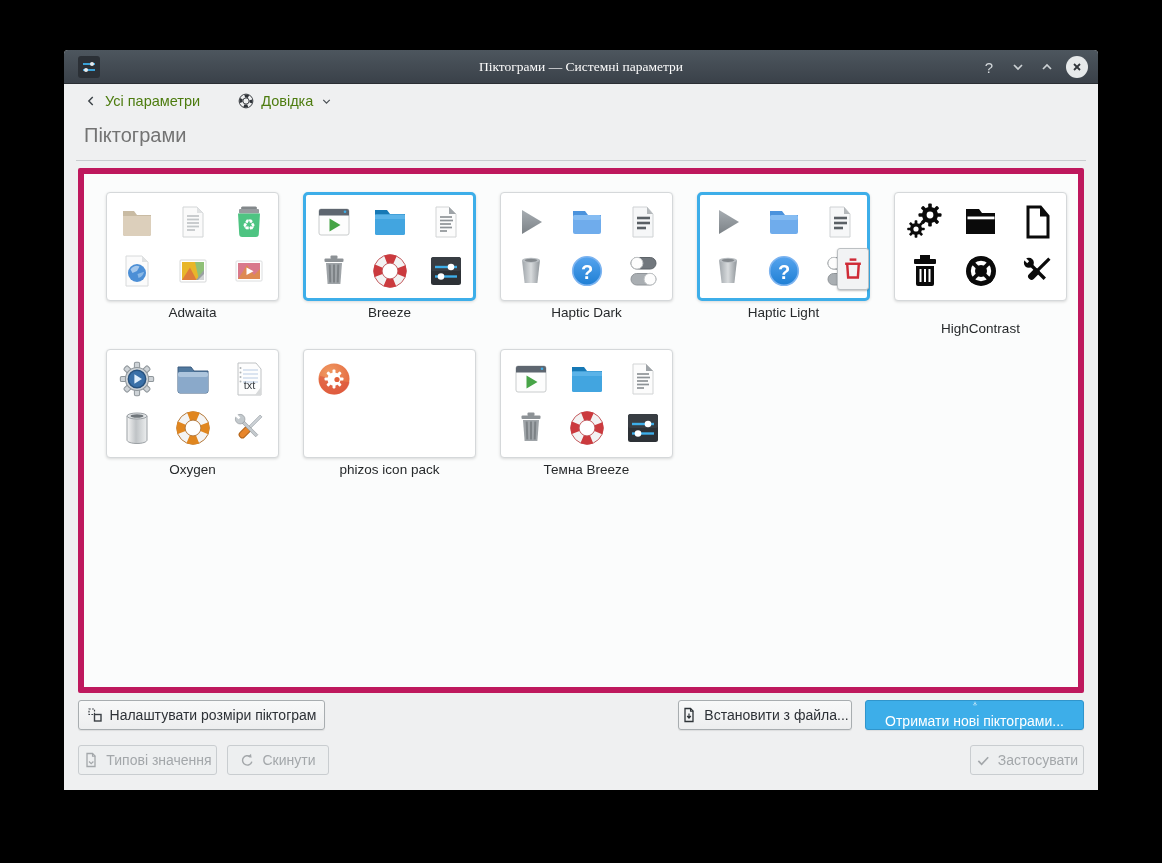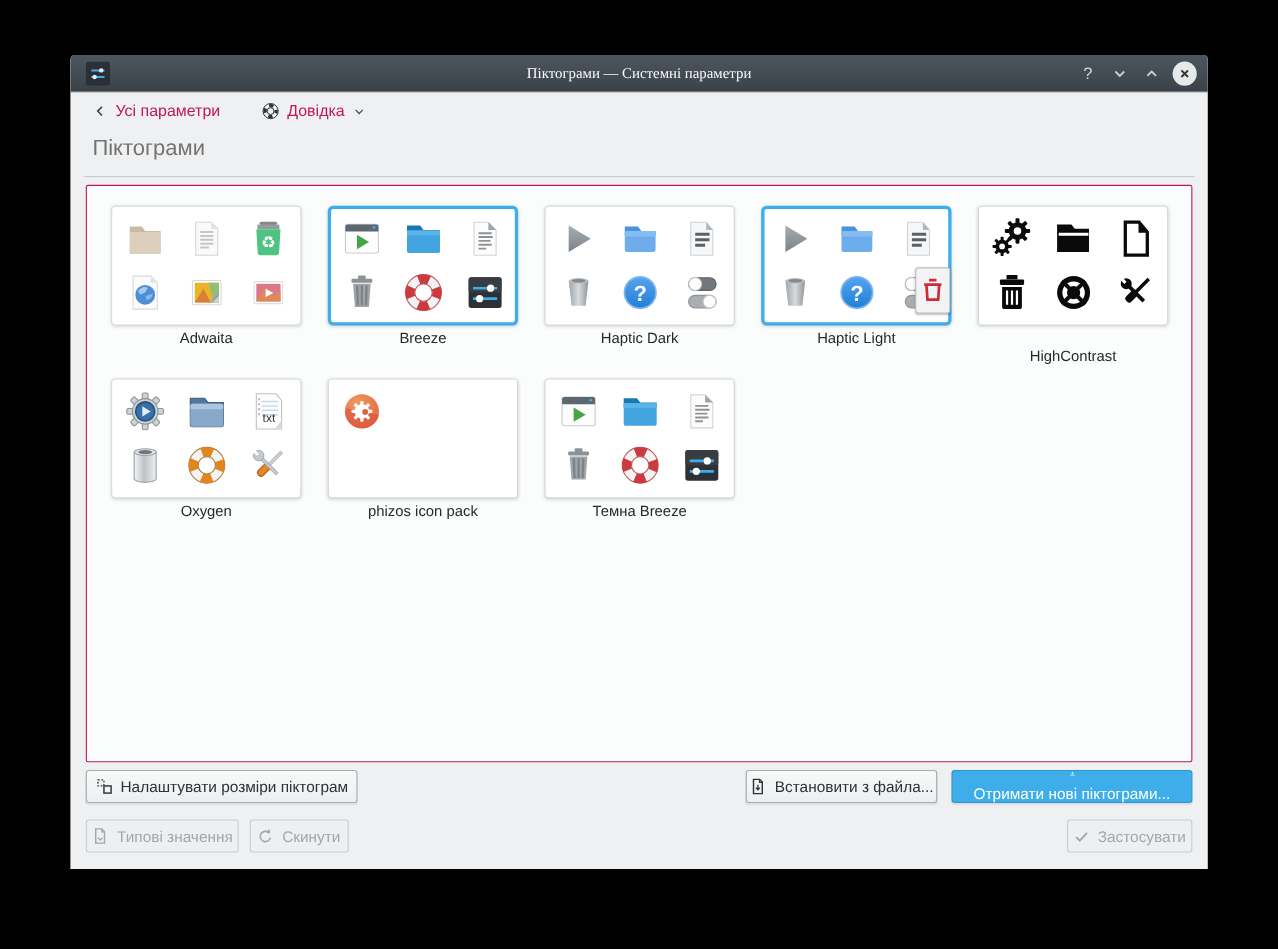--- a/index.html
+++ b/index.html
@@ -7,27 +7,27 @@
   .window{position:absolute;left:64px;top:50px;width:1034px;height:740px;background:#eff0f1;border-radius:4px 4px 0 0;box-shadow:0 8px 30px rgba(0,0,0,.6);}
   
   .titlebar{position:absolute;left:0;top:0;width:100%;height:34px;background:linear-gradient(#4d565e,#3a4149);border-radius:4px 4px 0 0;border-bottom:1px solid #2a2e33;box-sizing:border-box;}
   .appicon{position:absolute;left:14px;top:6px;width:22px;height:22px;}
   .wtitle{position:absolute;left:0;right:0;top:0;height:34px;line-height:34px;text-align:center;color:#fcfcfc;font-size:13.5px;font-family:Liberation Serif, serif;}
   .wcontrols{position:absolute;right:10px;top:0;height:34px;display:flex;align-items:center;gap:9px;}
   .wbtn{width:20px;height:20px;display:flex;align-items:center;justify-content:center;color:#d3d8db;font-size:15px;cursor:default;}
   .closebtn{width:22px;height:22px;border-radius:50%;background:#e6e9ea;display:flex;align-items:center;justify-content:center;}
   
   .toolbar{position:absolute;left:0;top:34px;width:100%;height:34px;display:flex;align-items:center;}
-  .tbtn{display:flex;align-items:center;gap:7px;color:#be185d;font-size:14.5px;padding:4px 8px;border-radius:3px;}
+  .tbtn{display:flex;align-items:center;gap:7px;color:#4d7c0f;font-size:14.5px;padding:4px 8px;border-radius:3px;}
   .tbtn.back{margin-left:12px;}
   .tbtn.help{margin-left:22px;}
   .pagetitle{position:absolute;left:20px;top:74px;font-size:20px;color:#737373;}
   .sep{position:absolute;left:12px;right:12px;top:110px;height:1px;background:#c9cccf;}
   
-  .frame{position:absolute;left:14px;top:118px;width:1006px;height:525px;background:#fbfcfc;border:1px solid #be185d;border-radius:2px;box-sizing:border-box;}
+  .frame{position:absolute;left:14px;top:118px;width:1006px;height:525px;background:#fbfcfc;border:6px solid #be185d;border-radius:2px;box-sizing:border-box;}
   .card{position:absolute;width:173px;height:109px;background:#fff;border:1px solid #d5d8da;border-radius:4px;box-sizing:border-box;box-shadow:0 1px 3px rgba(0,0,0,.14);display:flex;flex-wrap:wrap;justify-content:center;align-content:center;column-gap:14px;row-gap:7px;padding:2px 6px;}
   .card.sel{border:3px solid #3daee9;border-radius:5px;}
   .cell{width:42px;height:42px;display:flex;align-items:center;justify-content:center;position:relative;}
   .cell svg{width:40px;height:40px;}
   .cardlabel{position:absolute;width:173px;text-align:center;font-size:13.5px;color:#26292b;}
   .delbtn{position:absolute;right:-8px;top:-2px;width:30px;height:40px;background:#f2f3f4;border:1px solid #bcc0c3;border-radius:3px;box-shadow:0 1px 2px rgba(0,0,0,.25);display:flex;align-items:center;justify-content:center;}
   
   .btn{position:absolute;height:30px;background:linear-gradient(#f8f9f9,#edeeef);border:1px solid #a8adb0;border-radius:3px;box-sizing:border-box;display:flex;align-items:center;justify-content:center;gap:7px;font-size:14px;color:#2d3136;box-shadow:0 1px 1px rgba(0,0,0,.08);cursor:default;}
   .btn.disabled{background:#edeff0;border-color:#c9cdd0;color:#a3a7aa;box-shadow:none;}
   .btn.primary{background:#3daee9;border-color:#3095cc;color:#fff;flex-direction:column;}
@@ -702,21 +702,21 @@
       </svg>
     <span>Отримати нові піктограми...</span>
   </div>
 
   <div class="btn disabled" style="left:14px;top:695px;width:139px;">
     <svg width="16" height="16">
         <use href="#u-docrevert"></use>
       </svg>
     <span>Типові значення</span>
   </div>
-  <div class="btn disabled" style="left:163px;top:695px;width:90px;">
+  <div class="btn disabled" style="left:163px;top:695px;width:102px;">
     <svg width="15" height="15">
         <use href="#u-undo"></use>
       </svg>
     <span>Скинути</span>
   </div>
   <div class="btn disabled" style="left:906px;top:695px;width:114px;">
     <svg width="15" height="15">
         <use href="#u-check"></use>
       </svg>
     <span>Застосувати</span>

